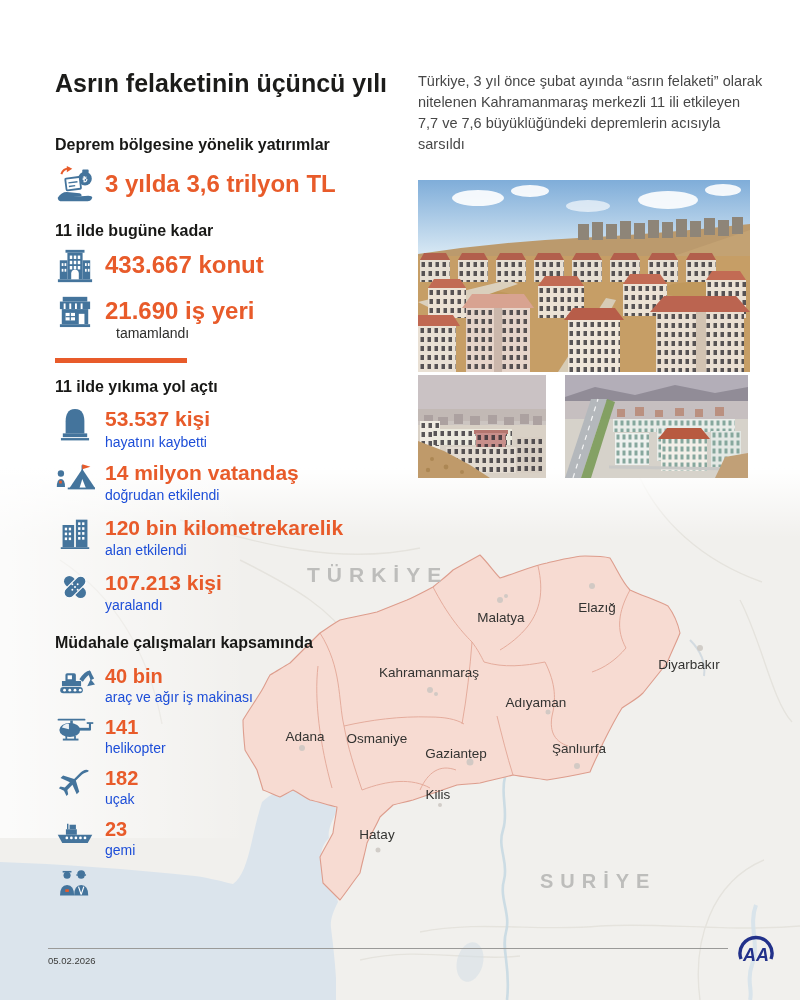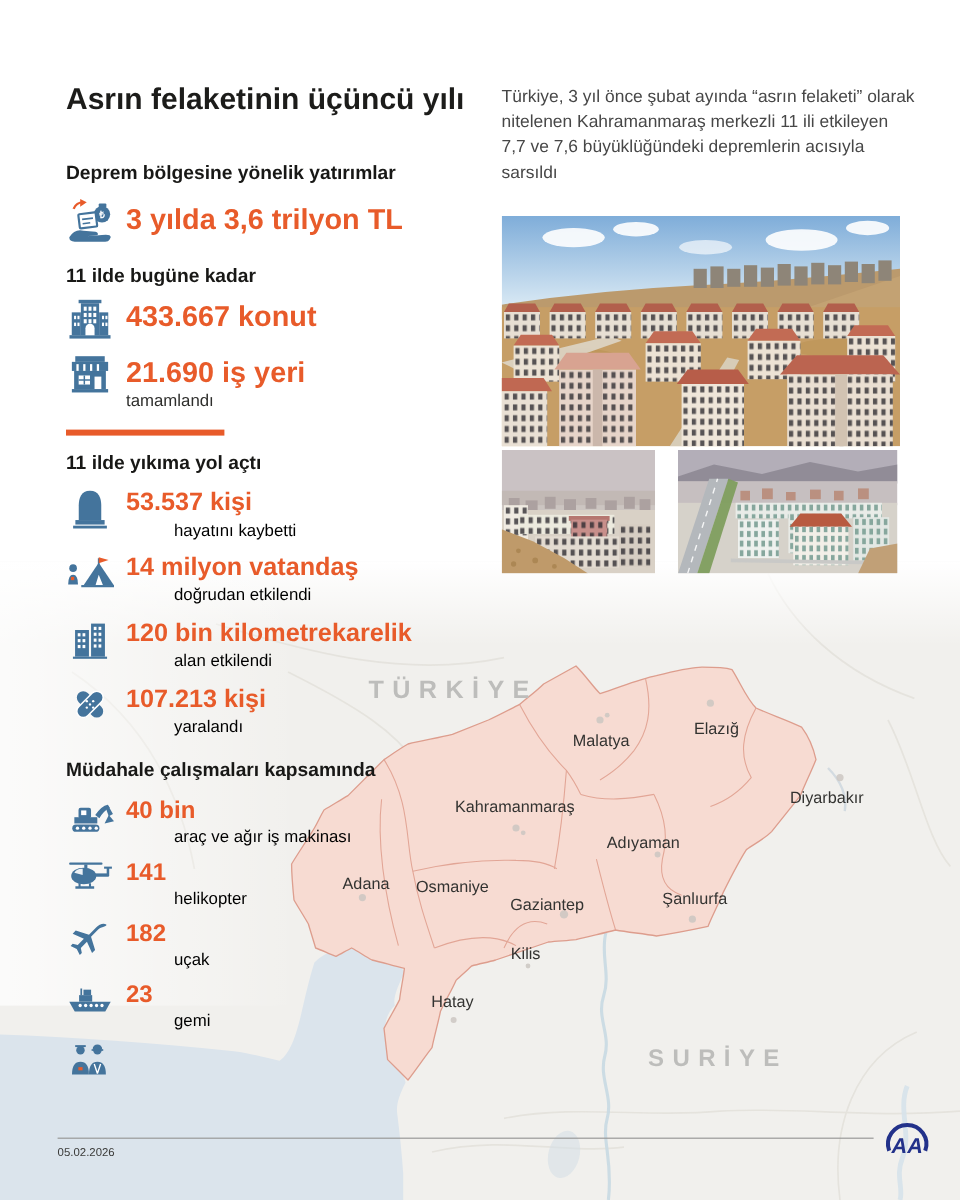--- a/index.html
+++ b/index.html
@@ -24,21 +24,21 @@
          color:#474747;z-index:3;}
   
   .left-col{position:absolute;left:55px;top:118px;width:360px;z-index:3;}
   .sec-h{font-size:16px;font-weight:bold;color:#181816;}
   .row{display:flex;align-items:flex-start;gap:10px;}
   .ic{flex:0 0 40px;width:40px;display:flex;justify-content:center;align-items:center;}
   .ic svg{display:block;}
   .val-lg{font-size:24px;font-weight:bold;color:var(--orange);line-height:1.1;}
   .val-md{font-size:21px;font-weight:bold;color:var(--orange);line-height:1.15;}
   .val-sm{font-size:20px;font-weight:bold;color:var(--orange);line-height:1.1;}
-  .lab{font-size:14px;color:#000000;margin-top:2px;margin-left:40px;}
+  .lab{font-size:14px;color:#1d4ed8;margin-top:2px;}
   .footnote{font-size:14px;color:#2e2e2c;margin:1px 0 0 50px;}
   .divider{width:132px;height:5px;background:var(--orange);margin:17px 0 0 0;}
   .m-inv-h{margin-top:18px;}
   .m-inv-r{margin-top:9px;}
   .m-comp-h{margin-top:15px;}
   .m-r7{margin-top:7px;}
   .m-r9{margin-top:9px;}
   .m-destr-h{margin-top:15px;}
   .m-resp-h{margin-top:21px;}
   .m-r11{margin-top:11px;}
@@ -468,21 +468,21 @@
           <rect x="4" y="16" width="28" height="16" fill="#44749c"></rect>
           <rect x="8" y="20" width="10" height="8" fill="#ffffff"></rect>
           <line x1="13" y1="20" x2="13" y2="28" stroke="#44749c" stroke-width="1.3"></line>
           <line x1="8" y1="24" x2="18" y2="24" stroke="#44749c" stroke-width="1.3"></line>
           <rect x="22" y="21" width="6" height="11" fill="#ffffff"></rect>
           <rect x="2" y="32" width="32" height="3" fill="#44749c"></rect>
         </svg>
       </span>
       <div>
         <div class="val-lg" style="margin-top:4px">21.690 iş yeri</div>
-        <div class="footnote" style="margin-left:0">tamamlandı</div>
+        <div class="footnote" style="margin-left:11px">tamamlandı</div>
       </div>
     </div>
 
     <div class="divider"></div>
 
     <div class="sec-h m-destr-h">11 ilde yıkıma yol açtı</div>
 
     <div class="row m-r11">
       <span class="ic">
         <svg width="30" height="34" viewBox="0 0 32 36">

